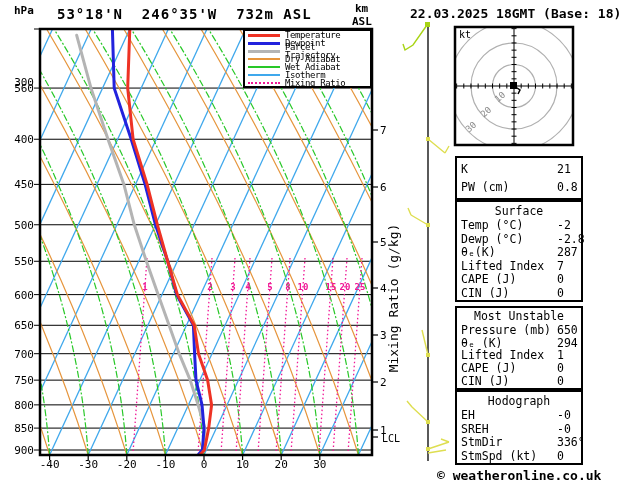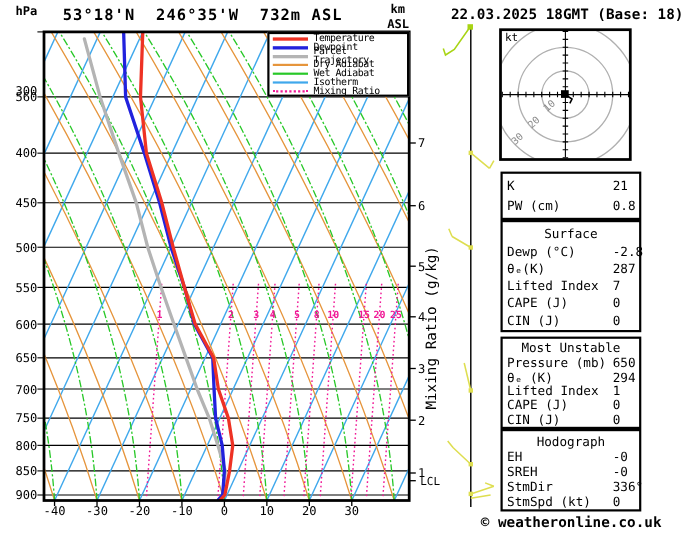--- a/index.html
+++ b/index.html
@@ -321,20 +321,24 @@
           <span class="tval">21</span>
         </div>
         <div class="trow">
           <span class="tlabel">PW (cm)</span>
           <span class="tval">0.8</span>
         </div>
       </div>
       <div class="tbox" style="top: 200px; height: 102px;">
         <div class="tbox-title">Surface</div>
         <div class="trow">
+          <span class="tlabel">Temp (°C)</span>
+          <span class="tval">-2</span>
+        </div>
+        <div class="trow">
           <span class="tlabel">Dewp (°C)</span>
           <span class="tval">-2.8</span>
         </div>
         <div class="trow">
           <span class="tlabel">θₑ(K)</span>
           <span class="tval">287</span>
         </div>
         <div class="trow">
           <span class="tlabel">Lifted Index</span>
           <span class="tval">7</span>

